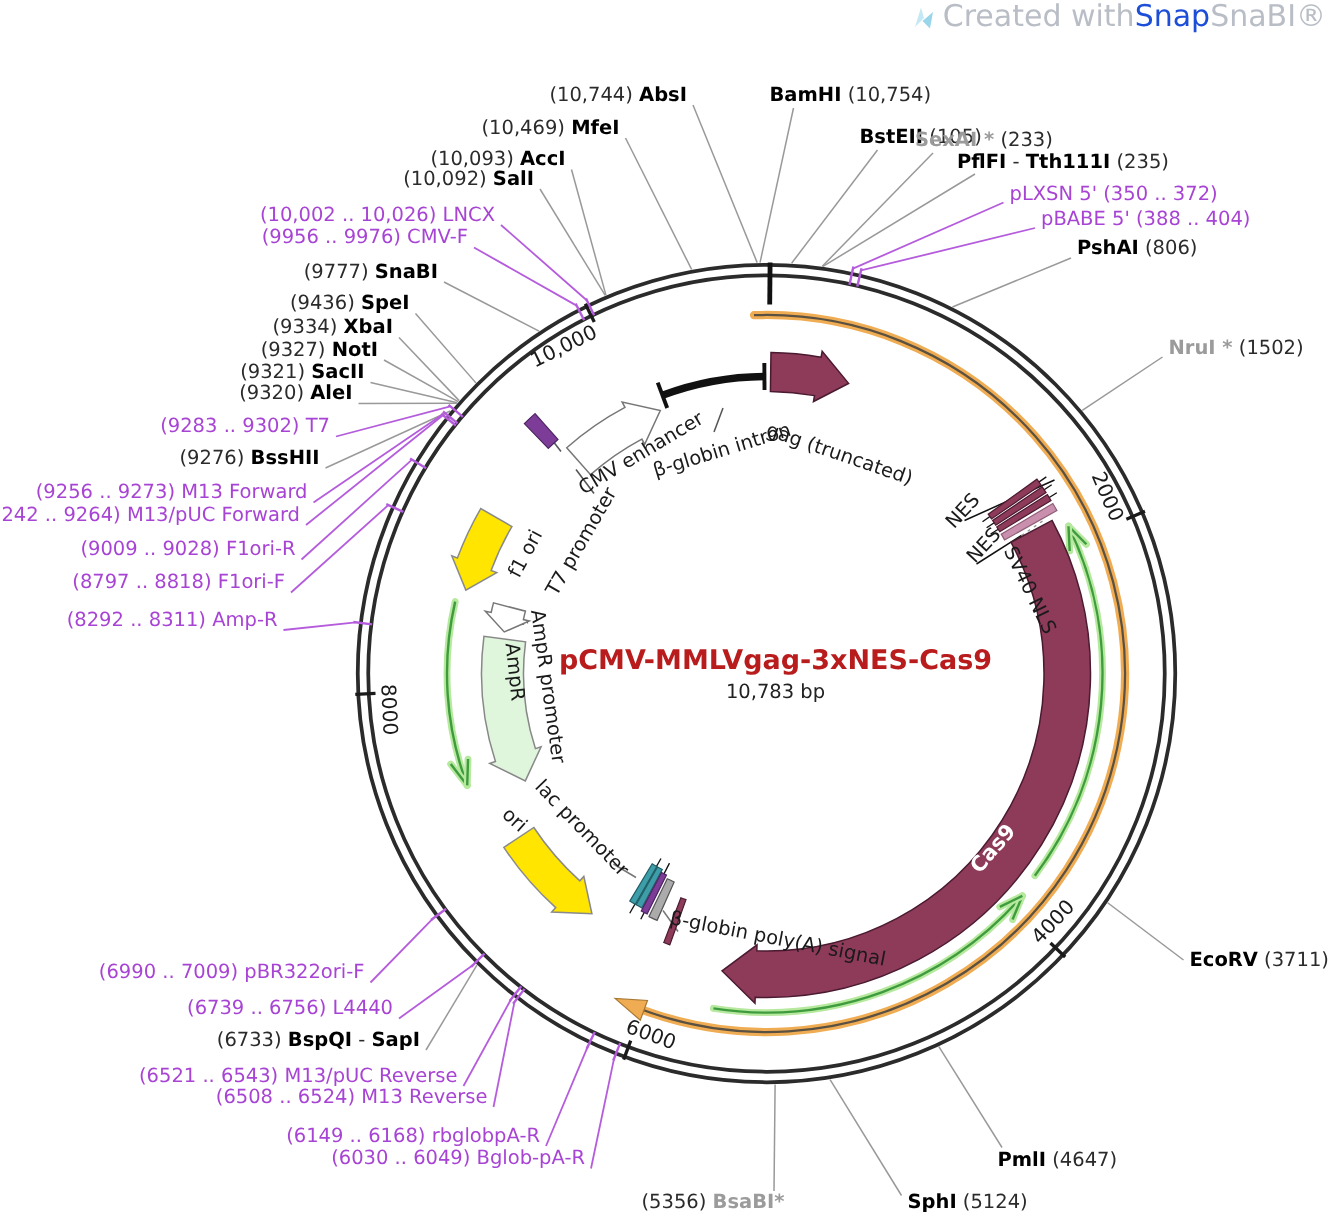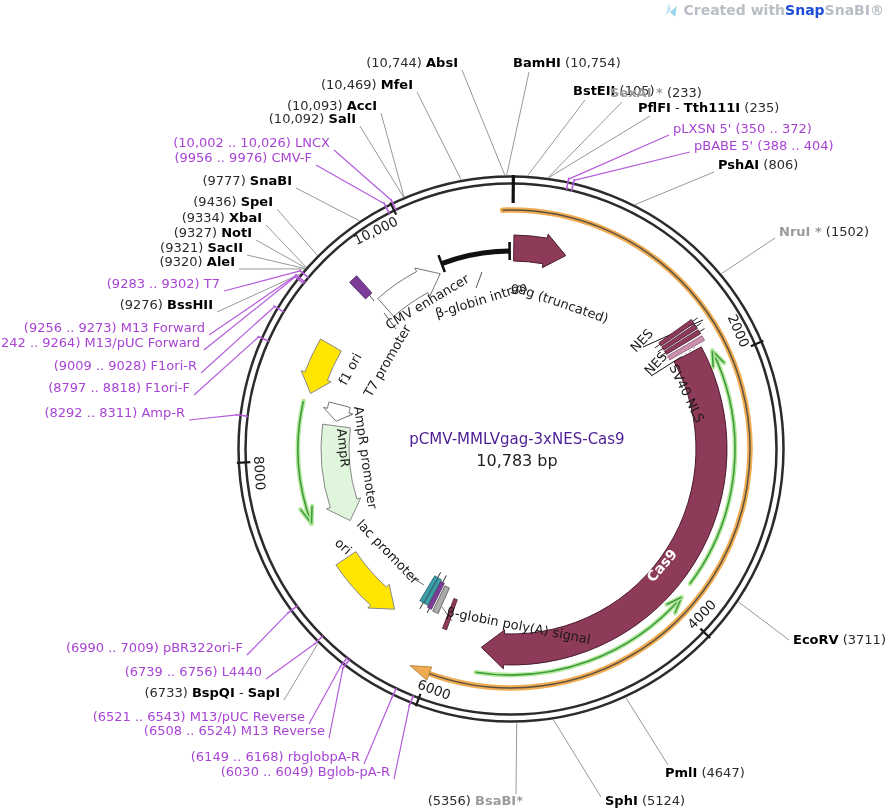--- a/index.html
+++ b/index.html
@@ -1,23 +1,23 @@
 <!DOCTYPE html>
 <html><head>
 <meta charset="utf-8">
 <style>
   html,body{margin:0;padding:0;background:#fff;}
   .stage{position:relative;width:888px;height:811px;background:#ffffff;overflow:hidden;
          font-family:"DejaVu Sans","Liberation Sans",sans-serif;}
   svg{position:absolute;left:0;top:0;}
   .title-block{position:absolute;left:517px;top:430px;transform:translateX(-50%);text-align:center;}
-  .pname{font-size:15px;font-weight:normal;color:#4c1d95;white-space:nowrap;}
-  .psize{font-size:16px;color:#222;margin-top:3px;}
-  .watermark{position:absolute;right:4px;top:2px;height:20px;display:flex;align-items:flex-start;
-             font-size:14px;color:#b9bec6;font-weight:bold;}
+  .pname{font-size:18px;font-weight:bold;color:#b91c1c;white-space:nowrap;}
+  .psize{font-size:13px;color:#222;margin-top:3px;}
+  .watermark{position:absolute;right:4px;top:2px;height:20px;display:flex;align-items:flex-end;
+             font-size:20px;color:#b9bec6;}
   .watermark .snap{color:#1d4ed8;}
   .watermark svg{position:static;margin-right:5px;}
   text{font-family:"DejaVu Sans","Liberation Sans",sans-serif;}
 </style>
 </head>
 <body>
 
 <div class="stage">
   <svg id="map" width="888" height="811" viewBox="0 0 888 811">
       <line x1="462" y1="70" x2="504.78367060105774" y2="175.07052504558067" stroke="#999999" stroke-width="1"></line>

